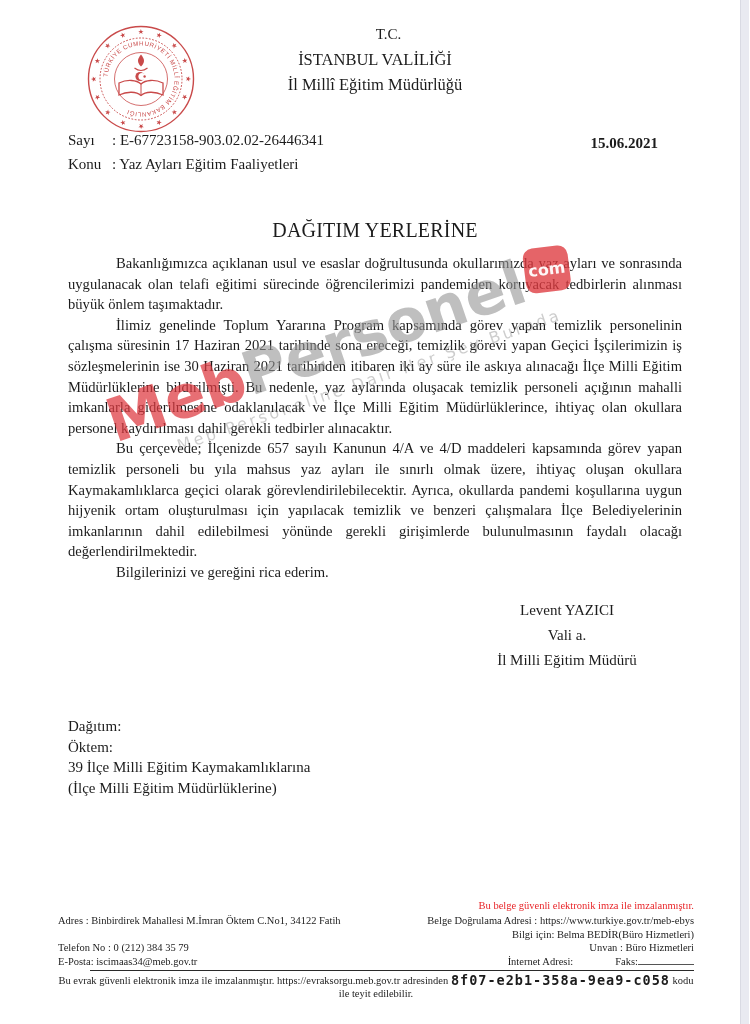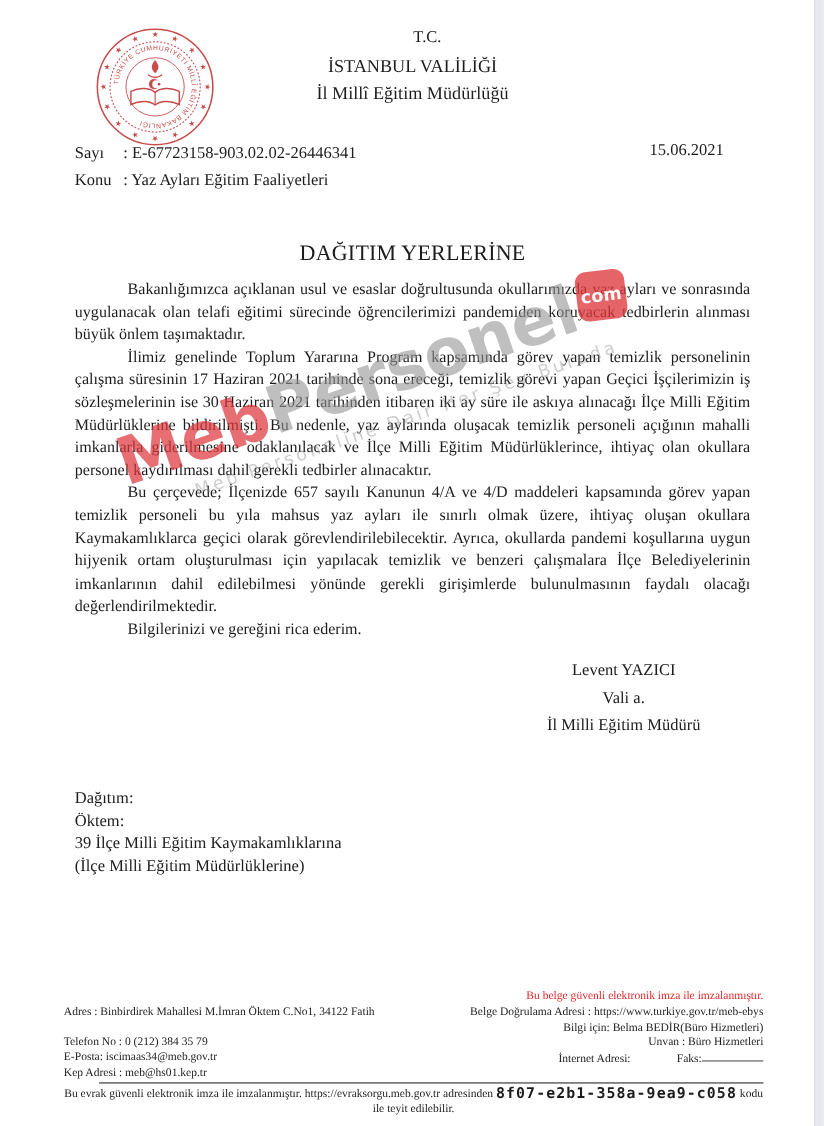--- a/index.html
+++ b/index.html
@@ -11,21 +11,21 @@
   
   .emblem{position:absolute;left:86px;top:24px;}
   
   .header{position:absolute;left:0;right:0;top:22px;text-align:center;line-height:25px;}
   .header .h1{font-size:15px;padding-left:27px;}
   .header .h2{font-size:16.5px;}
   .header .h3{font-size:16.5px;}
   
   .meta{position:absolute;left:68px;top:128px;font-size:15px;line-height:24px;}
   .meta .lbl{display:inline-block;width:44px;}
-  .meta-date{position:absolute;right:92px;top:129px;font-size:15px;}
+  .meta-date{position:absolute;right:92px;top:135px;font-size:15px;font-weight:bold;}
   
   .recipient{position:absolute;left:0;right:0;top:219px;text-align:center;font-size:20px;letter-spacing:0.2px;}
   
   .body{position:absolute;left:68px;width:614px;top:253px;font-size:14.6px;line-height:20.6px;text-align:justify;}
   .body p{margin:0;text-indent:48px;}
   .body p.closing{text-align:left;}
   
   .signature{position:absolute;left:458px;width:218px;top:598px;text-align:center;font-size:15px;line-height:25px;}
   
   .distribution{position:absolute;left:68px;top:716px;font-size:15px;line-height:20.5px;}
@@ -154,24 +154,20 @@
     <div class="frow">
       <span class="fleft">Telefon No : 0 (212) 384 35 79</span>
       <span class="fright">Unvan : Büro Hizmetleri</span>
     </div>
     <div class="frow">
       <span class="fleft">E-Posta: iscimaas34@meb.gov.tr</span>
       <span class="fright">
         <span>İnternet Adresi:</span><span class="faks-gap"></span><span>Faks:</span><span class="faks-line"></span>
       </span>
     </div>
-    <div class="frow">
-      <span class="fleft">Kep Adresi : meb@hs01.kep.tr</span>
-      <span class="fright"></span>
-    </div>
 
     <hr class="rule">
 
     <div class="verify">
       <span>Bu evrak güvenli elektronik imza ile imzalanmıştır. https://evraksorgu.meb.gov.tr adresinden</span>
       <span class="code">8f07-e2b1-358a-9ea9-c058</span>
       <span>kodu ile teyit edilebilir.</span>
     </div>
   </div>
 

